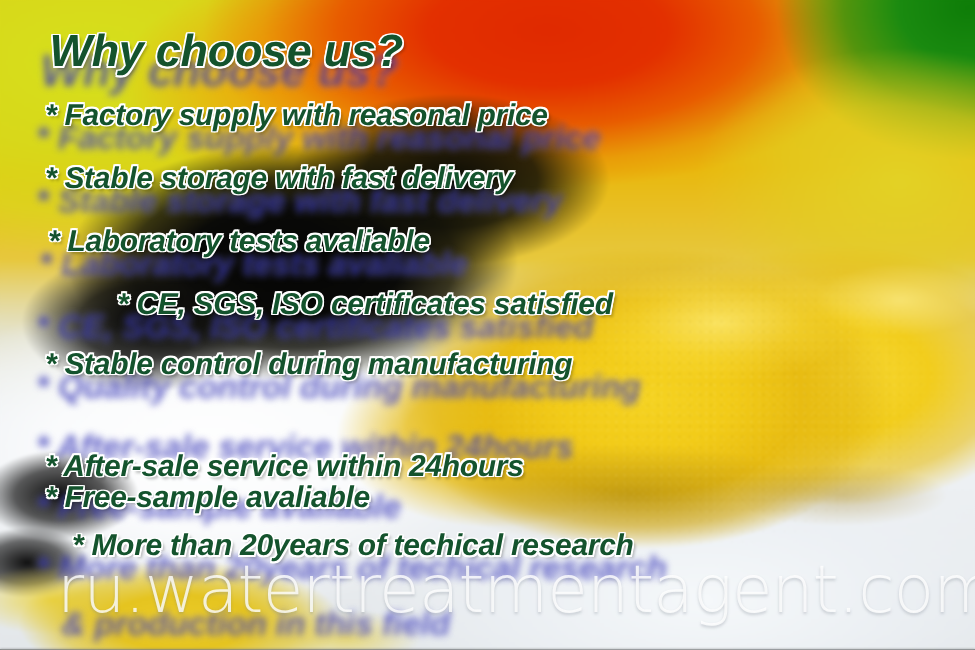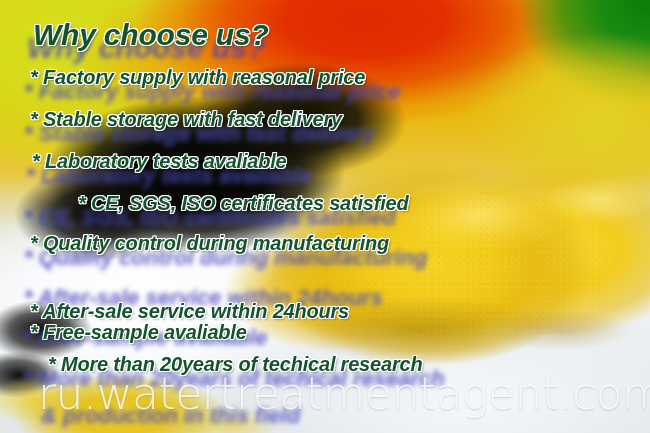--- a/index.html
+++ b/index.html
@@ -252,19 +252,19 @@
 
   <div id="watermark">ru.watertreatmentagent.com</div>
 
   <div class="text-layer">
     <div class="headline">Why choose us?</div>
 
     <div class="bullet-line" style="left: 30px; top: 66px;">* Factory supply with reasonal price</div>
     <div class="bullet-line" style="left: 30px; top: 108px;">* Stable storage with fast delivery</div>
     <div class="bullet-line" style="left: 32px; top: 150px;">* Laboratory tests avaliable</div>
     <div class="bullet-line" style="left: 30px; top: 192px; margin-left: 48px;">* CE, SGS, ISO certificates satisfied</div>
-    <div class="bullet-line" style="left: 30px; top: 232px;">* Quality control during manufacturing</div>
+    <div class="bullet-line" style="left: 30px; top: 232px;">* Stable control during manufacturing</div>
     <div class="bullet-line" style="left: 30px; top: 272px; margin-top: 28px;">* After-sale service within 24hours</div>
     <div class="bullet-line" style="left: 30px; top: 321px;">* Free-sample avaliable</div>
     <div class="bullet-line" style="left: 48px; top: 353px;">* More than 20years of techical research</div>
   </div>
 
 </div>
 
 </body></html>

